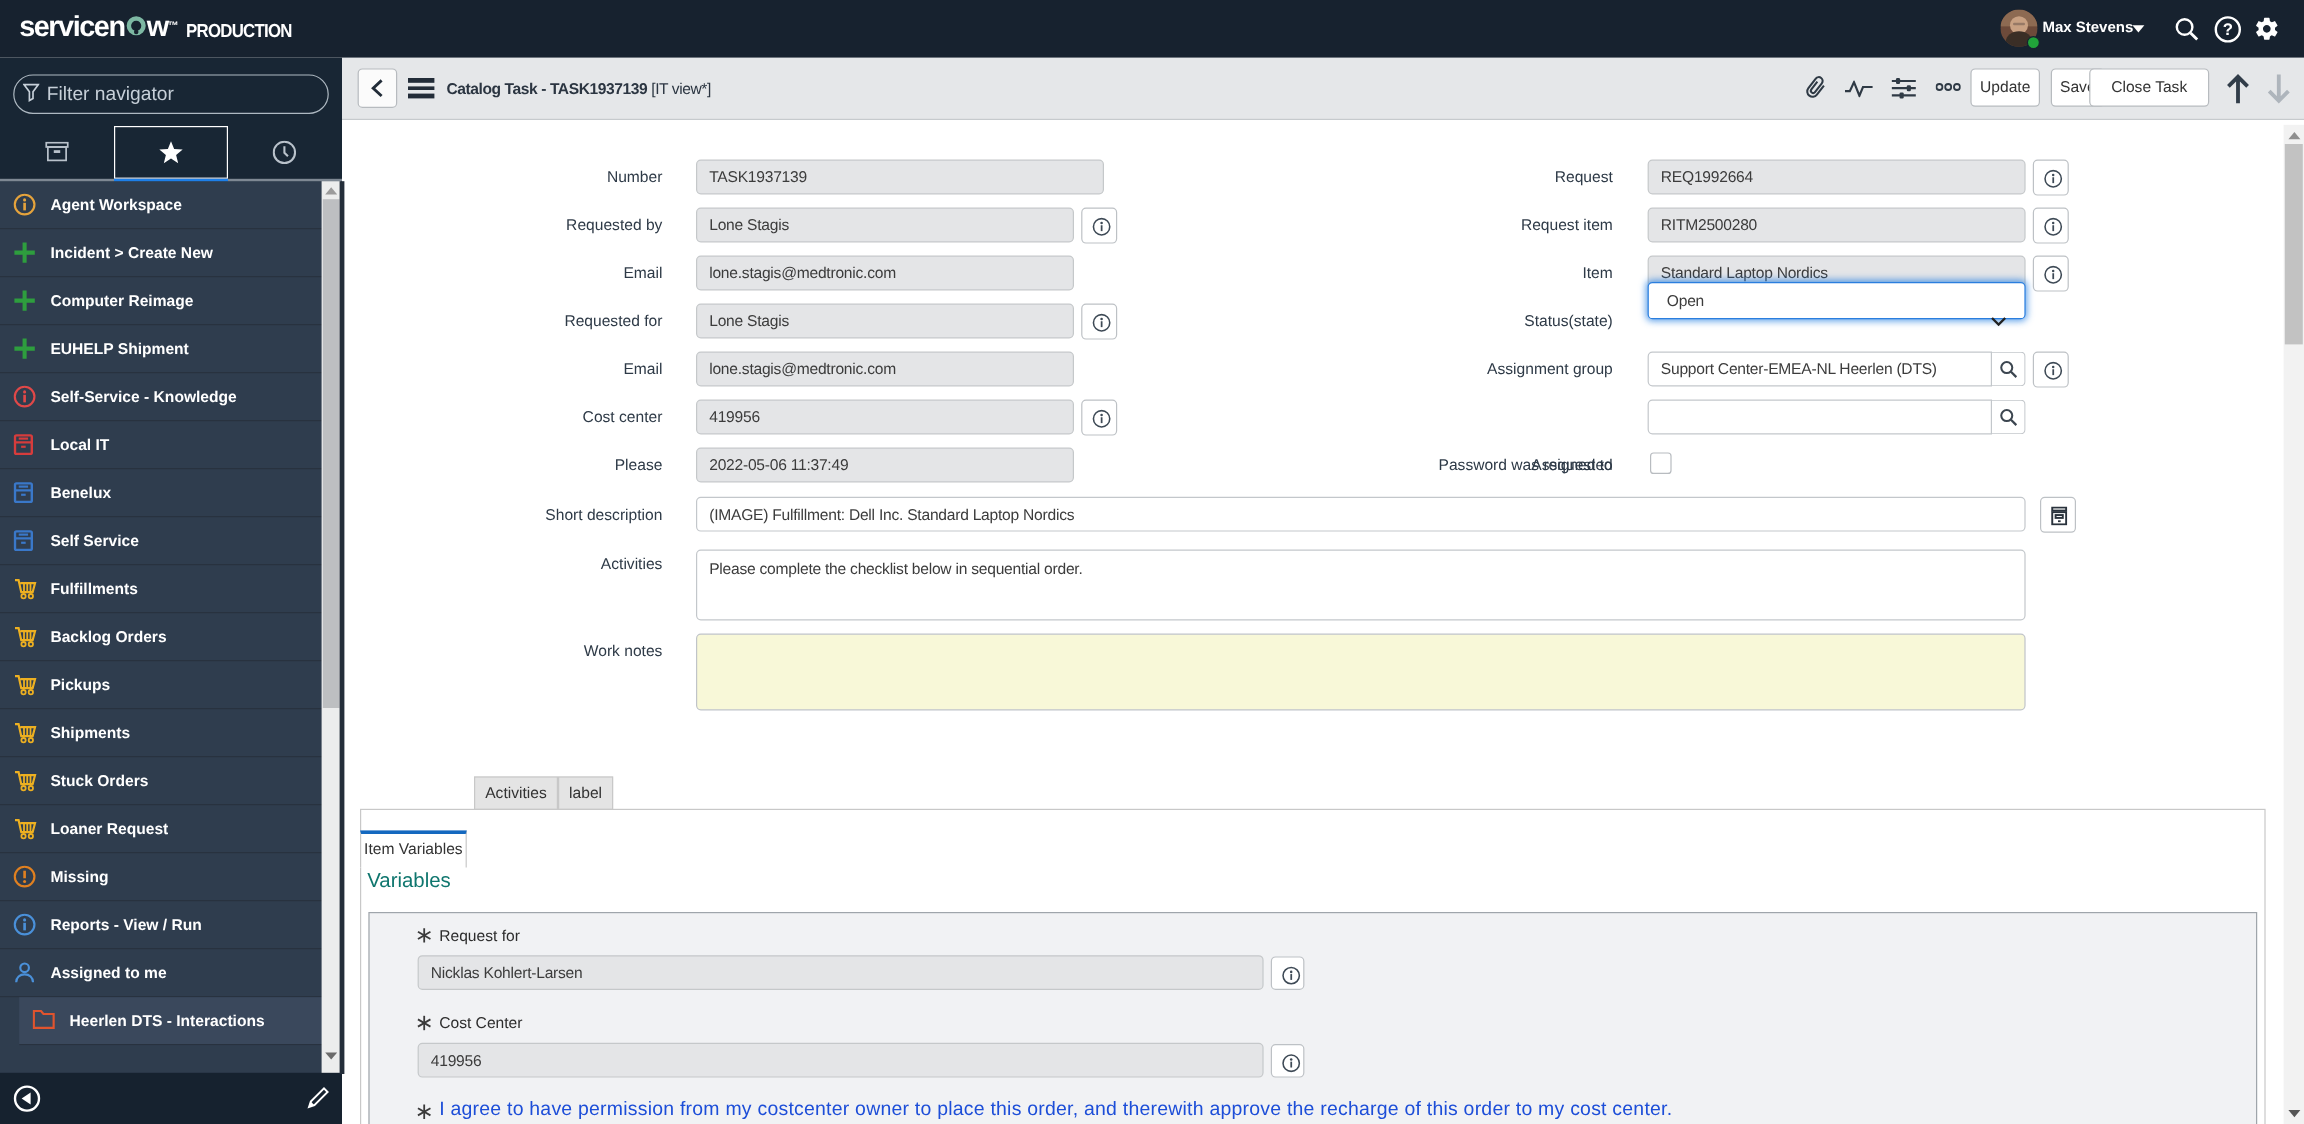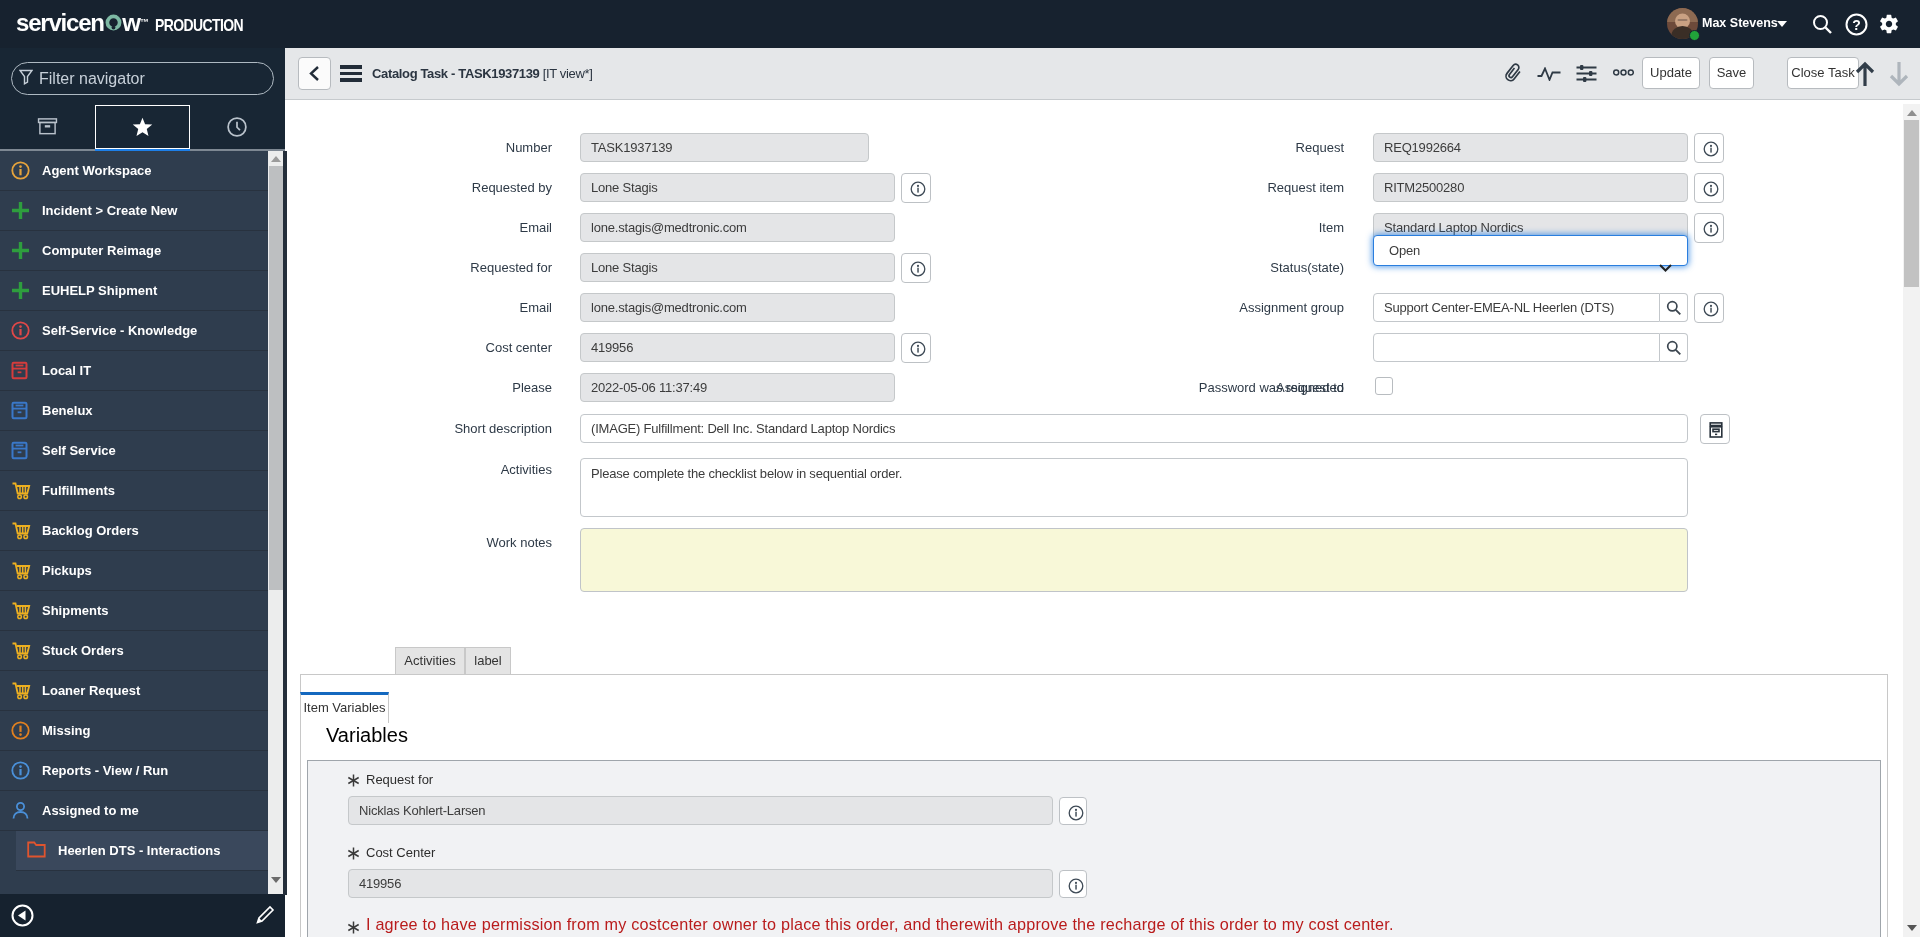--- a/index.html
+++ b/index.html
@@ -58,21 +58,21 @@
 #mscroll { position:absolute; left:1903px; top:104px; width:17px; height:833px; background:#f2f2f2; }
 #mthumb { position:absolute; left:1904px; top:120px; width:15px; height:167px; background:#c2c2c2; }
 
 
 .tab { position:absolute; top:547px; height:28px; background:#e4e4e4; border:1px solid #c8c8c8; font-size:13px; color:#333; text-align:center; line-height:26px; }
 #tab1 { left:15px; top:544px; width:89px; height:31px; background:#fff; border:1px solid #c8c8c8; border-top:3px solid #1468bf; border-bottom:none; line-height:25px; z-index:3;margin-top:48px; }
 #tabrule { position:absolute; left:15px; top:574px; width:1588px; height:1px; background:#c8c8c8; }
 #paneL { position:absolute; left:15px; top:575px; width:1px; height:262px; background:#c8c8c8; }
 #paneR { position:absolute; left:1602px; top:575px; width:1px; height:262px; background:#c8c8c8; }
 
-#vartitle { position:absolute; left:21px; top:624px; font-size:20px; color:#000000;margin-left:20px; }
+#vartitle { position:absolute; left:21px; top:624px; font-size:17px; color:#0f766e; }
 #varbox { position:absolute; left:22px; top:660px; width:1574px; height:277px; background:#f1f2f4; border:1px solid #9fa5ab; }
 .vlabel { position:absolute; font-size:13px; font-weight:normal; color:#2d2d2d; }
 .vstar { position:absolute; font-size:16.5px; color:#3a3a3a; font-weight:normal; }
 </style>
 </head>
 <body>
 
 <div id="hdr">
   <div id="logo">servicen<span class="oo"><svg width="17" height="17" viewBox="0 0 17 17">
           <circle cx="8.5" cy="8.5" r="6.1" fill="none" stroke="#7db8a3" stroke-width="3.7"></circle>
@@ -269,33 +269,33 @@
       <rect x="13" y="7" width="3.4" height="5" rx="1" fill="#2f3a45"></rect>
       <rect x="7" y="13" width="3.4" height="5" rx="1" fill="#2f3a45"></rect>
     </svg>
   <svg class="fic" style="left:1328px;top:21px;" width="21" height="7" viewBox="0 0 21 7">
       <circle cx="3.2" cy="3.5" r="2.5" fill="none" stroke="#2f3a45" stroke-width="1.5"></circle>
       <circle cx="10.5" cy="3.5" r="2.5" fill="none" stroke="#2f3a45" stroke-width="1.5"></circle>
       <circle cx="17.8" cy="3.5" r="2.5" fill="none" stroke="#2f3a45" stroke-width="1.5"></circle>
     </svg>
   <div class="hbtn" style="left:1357px;width:58px;">Update</div>
   <div class="hbtn" style="left:1424px;width:45px;">Save</div>
-  <div class="hbtn" style="left:1502px;width:72px;">Close Task</div>
+  <div class="hbtn" style="left:1456px;width:100px;">Close Task</div>
   <svg class="fic" style="left:1567px;top:12px;" width="26" height="28" viewBox="0 0 26 28">
       <path d="M13 26V4M5 12l8-8 8 8" fill="none" stroke="#313d49" stroke-width="3.2"></path>
     </svg>
   <svg class="fic" style="left:1601px;top:12px;" width="26" height="28" viewBox="0 0 26 28">
       <path d="M13 2v22M5 16l8 8 8-8" fill="none" stroke="#aeb5bc" stroke-width="3.2"></path>
     </svg>
 </div>
 
 <div id="main">
 
   <div class="flabel" style="left:47px;top:38px;">Number</div>
-  <div class="ro" style="left:295px;top:33px;width:289px;">TASK1937139</div>
+  <div class="ro" style="left:295px;top:33px;width:340px;">TASK1937139</div>
 
   <div class="flabel" style="left:47px;top:78px;">Requested by</div>
   <div class="ro" style="left:295px;top:73px;width:315px;">Lone Stagis</div>
   <div class="ibtn" style="left:616px;top:73px;"><svg width="16" height="16" viewBox="0 0 16 16" style="margin:7px 0 0 8px;">
         <circle cx="8" cy="8" r="6.8" fill="none" stroke="#3e4a56" stroke-width="1.3"></circle>
         <circle cx="8" cy="4.9" r="1.05" fill="#3e4a56"></circle>
         <rect x="7.3" y="6.7" width="1.45" height="4.9" fill="#3e4a56"></rect>
       </svg></div>
 
   <div class="flabel" style="left:47px;top:118px;">Email</div>
@@ -429,21 +429,21 @@
           <rect x="7.3" y="6.7" width="1.45" height="4.9" fill="#3e4a56"></rect>
         </svg></div>
 
     <div class="vstar" style="left:39px;top:158px;"><svg width="13" height="13" viewBox="0 0 13 13">
           <g stroke="#3a3a3a" stroke-width="1.5">
             <line x1="6.5" y1="0.5" x2="6.5" y2="12.5"></line>
             <line x1="1.3" y1="3.5" x2="11.7" y2="9.5"></line>
             <line x1="11.7" y1="3.5" x2="1.3" y2="9.5"></line>
           </g>
         </svg></div>
-    <div class="vlabel" style="left:58px;top:154px;font-size:16.2px;letter-spacing:0.2px;font-weight:normal;color:#b91c1c;">I agree to have permission from my costcenter owner to place this order, and therewith approve the recharge of this order to my cost center.</div>
+    <div class="vlabel" style="left:58px;top:154px;font-size:16.2px;letter-spacing:0.2px;font-weight:normal;color:#1d4ed8;">I agree to have permission from my costcenter owner to place this order, and therewith approve the recharge of this order to my cost center.</div>
   </div>
 </div>
 
 <div id="mscroll"></div>
 <svg style="position:absolute;left:1906px;top:109px;" width="12" height="8" viewBox="0 0 12 8">
     <path d="M6 1 11 7H1z" fill="#8f8f8f"></path>
   </svg>
 <div id="mthumb"></div>
 <svg style="position:absolute;left:1906px;top:924px;" width="12" height="8" viewBox="0 0 12 8">
     <path d="M6 7 1 1h10z" fill="#555"></path>

